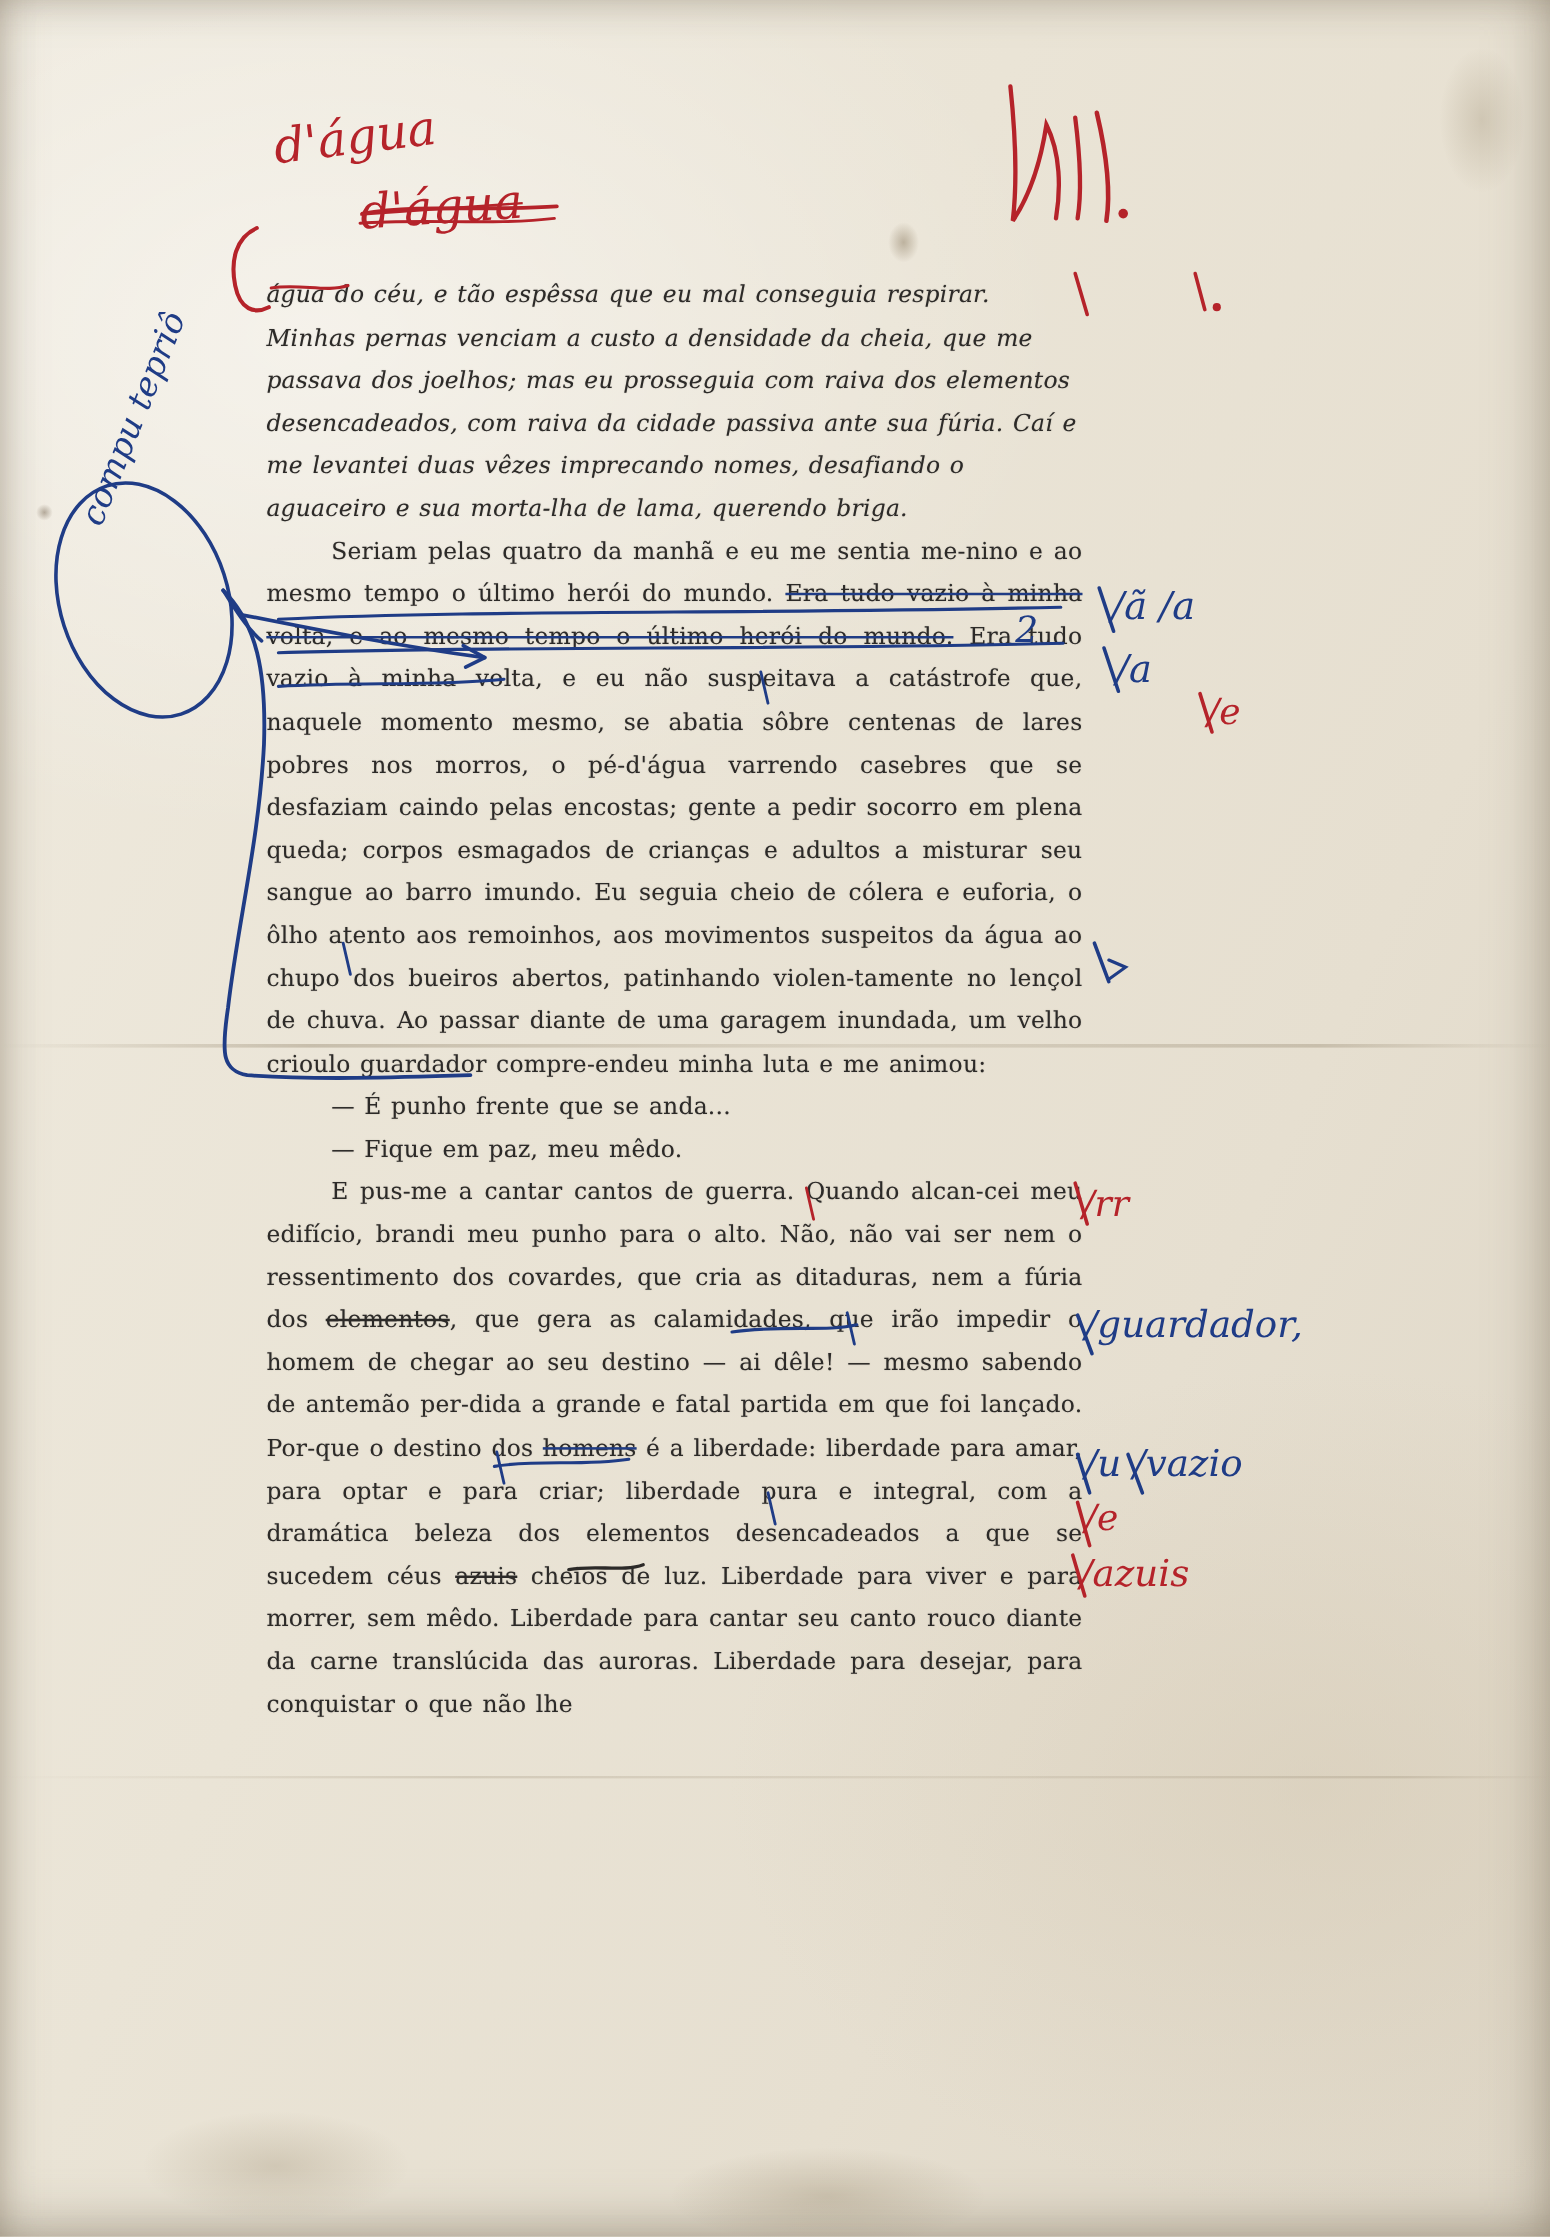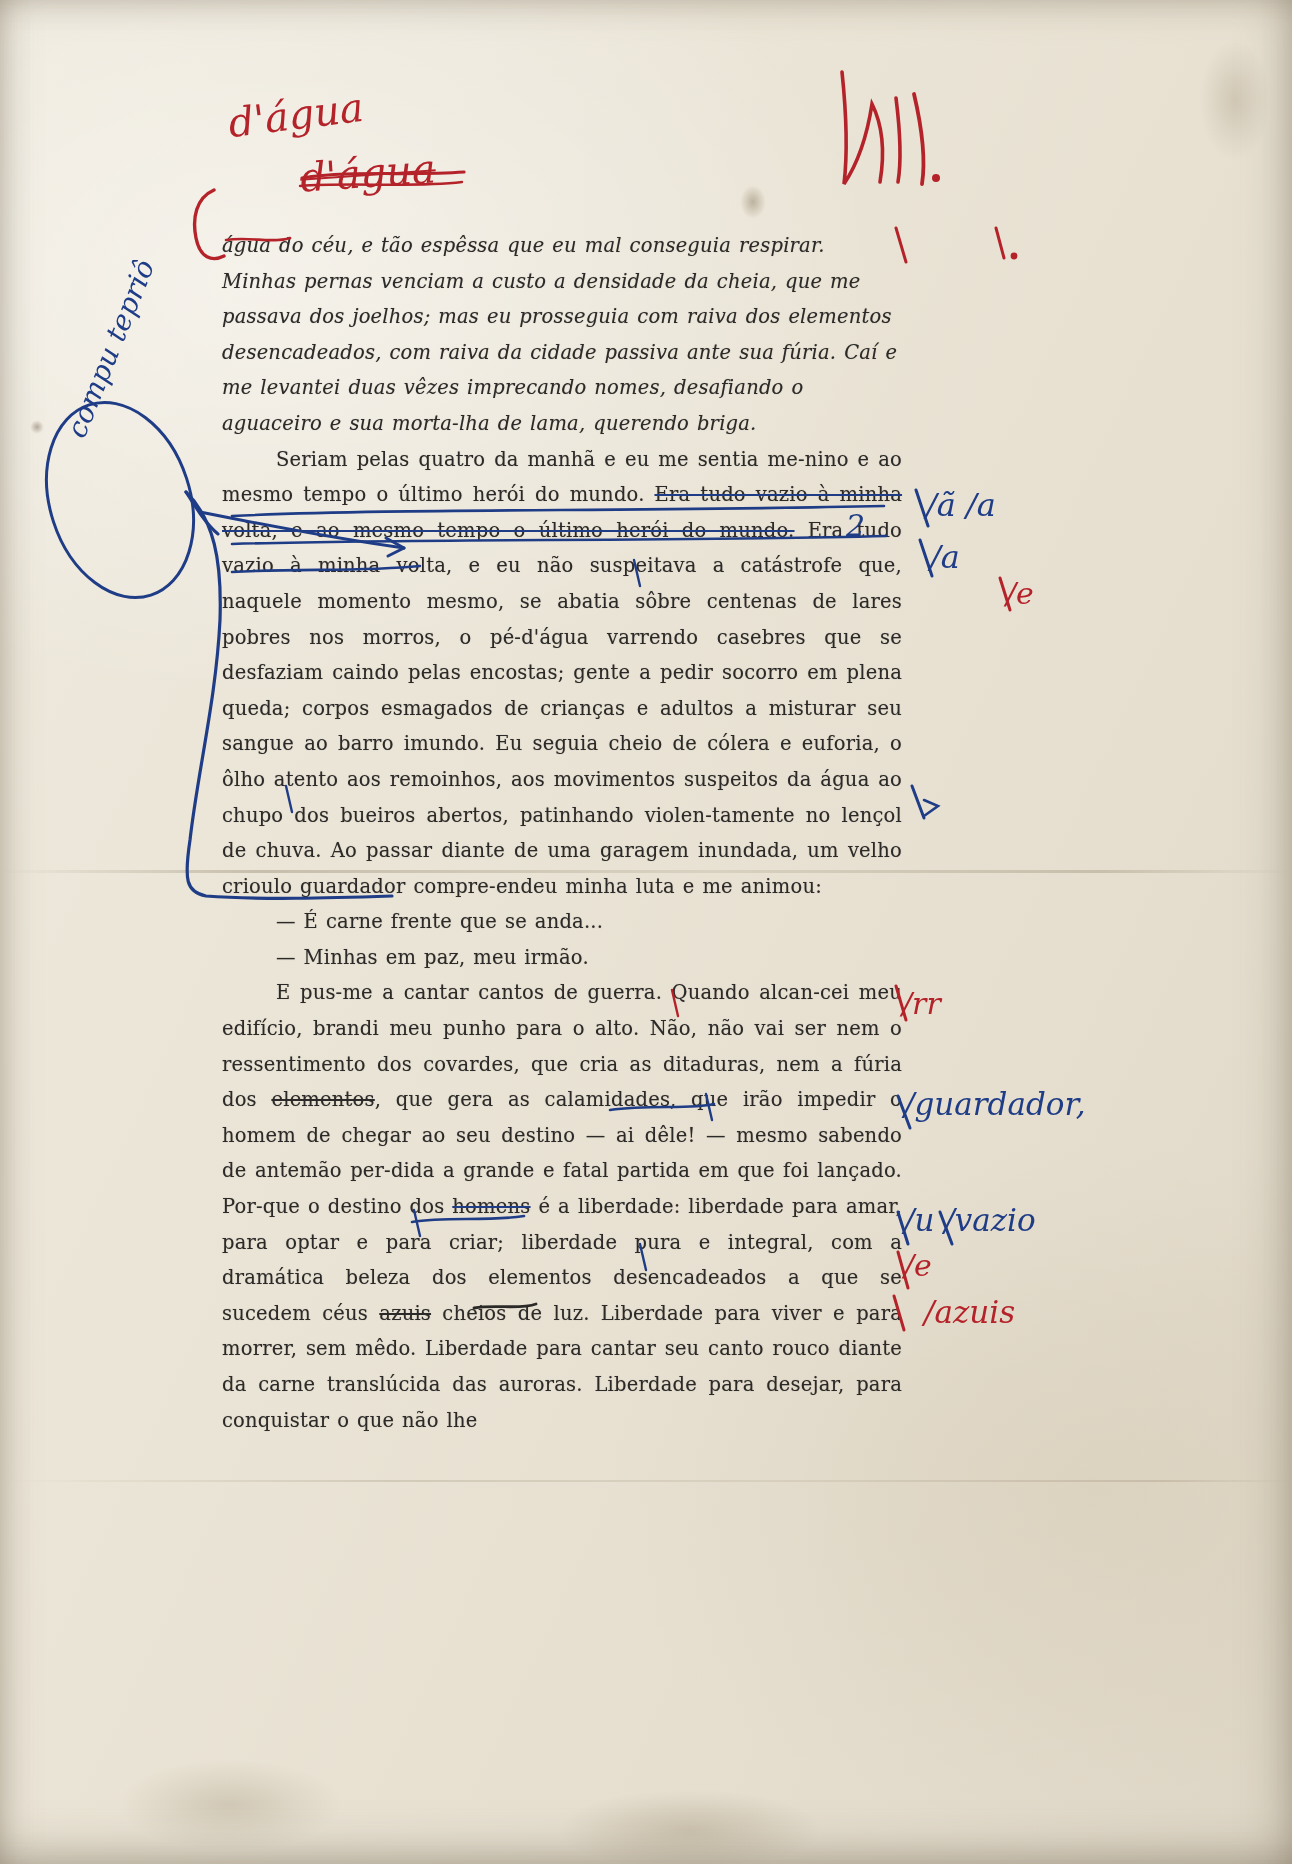--- a/index.html
+++ b/index.html
@@ -92,24 +92,24 @@
   <div class="fold" style="left:0;top:870px;width:1292px;height:3px;background:linear-gradient(90deg, rgba(170,158,136,0.0), rgba(170,158,136,0.55) 20%, rgba(170,158,136,0.25) 55%, rgba(170,158,136,0.5) 85%, rgba(170,158,136,0));"></div>
   <div class="fold" style="left:0;top:1480px;width:1292px;height:2px;background:linear-gradient(90deg, rgba(170,158,136,0.0), rgba(170,158,136,0.35) 30%, rgba(170,158,136,0.2) 60%, rgba(170,158,136,0.4) 90%, rgba(170,158,136,0));"></div>
   <div class="fold" style="left:0;top:0;width:1292px;height:1864px;box-shadow: inset 26px 0 40px -30px rgba(120,108,88,0.55), inset -30px 0 50px -30px rgba(120,108,88,0.5), inset 0 -34px 50px -30px rgba(120,108,88,0.5), inset 0 26px 40px -30px rgba(120,108,88,0.4);"></div>
 
   <div id="typescript">
 
     <p class="noj"><span>água do céu, e tão espêssa que eu mal conseguia respirar. Minhas pernas venciam a custo a densidade da cheia, que me passava dos joelhos; mas eu prosseguia com raiva dos elementos desencadeados, com raiva da cidade passiva ante sua fúria. Caí e me levantei duas vêzes imprecando nomes, desafiando o aguaceiro e sua morta-lha de lama, querendo briga.</span></p>
 
     <p class="indent"><span>Seriam pelas quatro da manhã e eu me sentia me-nino e ao mesmo tempo o último herói do mundo. </span><span class="struck" style="text-decoration: line-through; text-decoration-color:#1f3c86; text-decoration-thickness:2px;">Era tudo vazio à minha volta, e ao mesmo tempo o último herói do mundo.</span><span> Era tudo vazio à minha volta, e eu não suspeitava a catástrofe que, naquele momento mesmo, se abatia sôbre centenas de lares pobres nos morros, o pé-d'água varrendo casebres que se desfaziam caindo pelas encostas; gente a pedir socorro em plena queda; corpos esmagados de crianças e adultos a misturar seu sangue ao barro imundo. Eu seguia cheio de cólera e euforia, o ôlho atento aos remoinhos, aos movimentos suspeitos da água ao chupo dos bueiros abertos, patinhando violen-tamente no lençol de chuva. Ao passar diante de uma garagem inundada, um velho crioulo guardador compre-endeu minha luta e me animou:</span></p>
 
-    <p class="dash-line"><span>— É carne frente que se anda...</span></p>
+    <p class="dash-line"><span>— É punho frente que se anda...</span></p>
 
 
-    <p class="dash-line"><span>— Minhas em paz, meu irmão.</span></p>
+    <p class="dash-line"><span>— Fique em paz, meu mêdo.</span></p>
 
     <p class="indent"><span>E pus-me a cantar cantos de guerra. Quando alcan-cei meu edifício, brandi meu punho para o alto. Não, não vai ser nem o ressentimento dos covardes, que cria as ditaduras, nem a fúria dos </span><span style="text-decoration: line-through; text-decoration-color:#2c2a28; text-decoration-thickness:2px;">elementos</span><span>, que gera as calamidades, que irão impedir o homem de chegar ao seu destino — ai dêle! — mesmo sabendo de antemão per-dida a grande e fatal partida em que foi lançado. Por-que o destino dos </span><span style="text-decoration: line-through; text-decoration-color:#1f3c86; text-decoration-thickness:2px;">homens</span><span> é a liberdade: liberdade para amar, para optar e para criar; liberdade pura e integral, com a dramática beleza dos elementos desencadeados a que se sucedem céus </span><span style="text-decoration: line-through; text-decoration-color:#2c2a28; text-decoration-thickness:2px;">azuis</span><span> cheios de luz. Liberdade para viver e para morrer, sem mêdo. Liberdade para cantar seu canto rouco diante da carne translúcida das auroras. Liberdade para desejar, para conquistar o que não lhe</span></p>
 
   </div>
 
   <svg class="overlay" viewBox="0 0 1292 1864">
 
     <path d="M214 190 C 196 198, 192 218, 196 238 C 200 258, 212 262, 224 256" fill="none" stroke="#b5232a" stroke-width="3.4" stroke-linecap="round"></path>
 
     <path d="M302 178 C 350 170, 410 176, 464 172" fill="none" stroke="#b5232a" stroke-width="3.2" stroke-linecap="round"></path>
@@ -176,15 +176,15 @@
   <div class="hand hand-red" style="left:1006px;top:576px;font-size:30px;">/e</div>
 
   <div class="hand hand-red" style="left:902px;top:986px;font-size:30px;">/rr</div>
 
   <div class="hand hand-blue" style="left:904px;top:1086px;font-size:31px;">/guardador,</div>
 
   <div class="hand hand-blue" style="left:904px;top:1202px;font-size:31px;">/u /vazio</div>
 
   <div class="hand hand-red" style="left:904px;top:1248px;font-size:30px;">/e</div>
 
-  <div class="hand hand-red" style="left:900px;top:1294px;font-size:31px;padding-left:24px;">/azuis</div>
+  <div class="hand hand-red" style="left:900px;top:1294px;font-size:31px;">/azuis</div>
 
 </div>
 
 </body></html>

